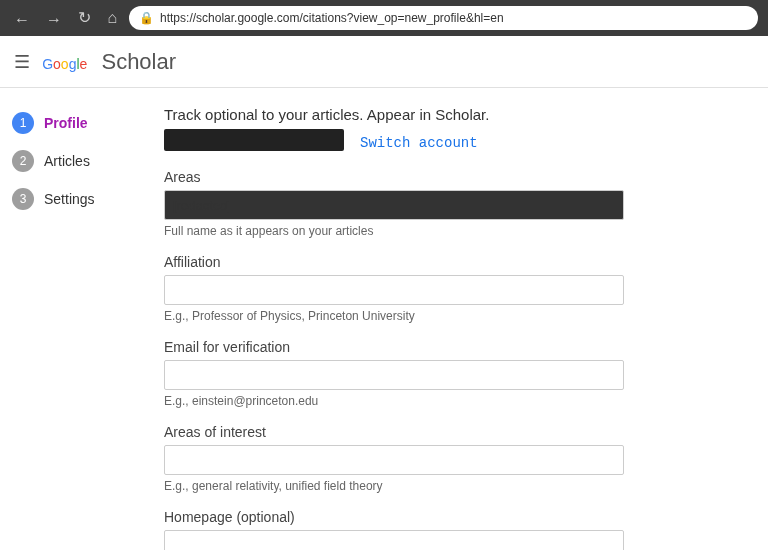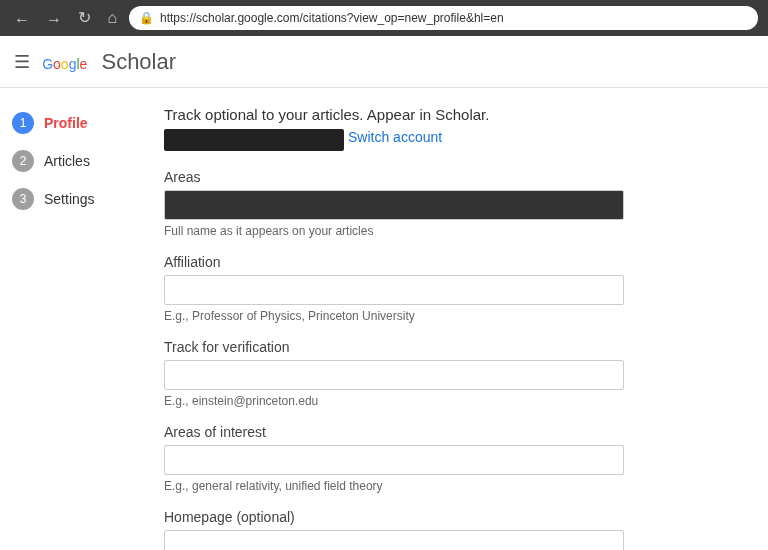--- a/index.html
+++ b/index.html
@@ -96,38 +96,39 @@
       justify-content: center;
       flex-shrink: 0;
       font-weight: 500;
     }
     .sidebar-label {
       font-size: 14px;
       color: #333;
     }
     .sidebar-item.active .sidebar-label {
       font-weight: bold;
-      color: #ef4444;
+      color: #a21caf;
     }
 
     
     .content {
       flex: 1;
       padding: 18px 24px;
     }
     .page-header {
       font-size: 15px;
       color: #333;
       margin-bottom: 6px;
     }
     .account-row {
       display: flex;
-      align-items: flex-start;
-      gap: 4px;
+      align-items: flex-end;
+      gap: 16px;
       margin-bottom: 18px;
+      font-family: Liberation Mono, monospace;
     }
     .account-image-placeholder {
       width: 180px;
       height: 22px;
       background: #222;
       border-radius: 2px;
     }
     .switch-account-link {
       color: #1a73e8;
       font-size: 14px;
@@ -219,21 +220,21 @@
       <div class="form-hint">Full name as it appears on your articles</div>
     </div>
 
     <div class="form-group">
       <label class="form-label">Affiliation</label>
       <input type="text" class="form-input" style="">
       <div class="form-hint">E.g., Professor of Physics, Princeton University</div>
     </div>
 
     <div class="form-group">
-      <label class="form-label">Track for verification</label>
+      <label class="form-label">Email for verification</label>
       <input type="text" class="form-input" style="">
       <div class="form-hint">E.g., einstein@princeton.edu</div>
     </div>
 
     <div class="form-group">
       <label class="form-label">Areas of interest</label>
       <input type="text" class="form-input" style="">
       <div class="form-hint">E.g., general relativity, unified field theory</div>
     </div>
 

